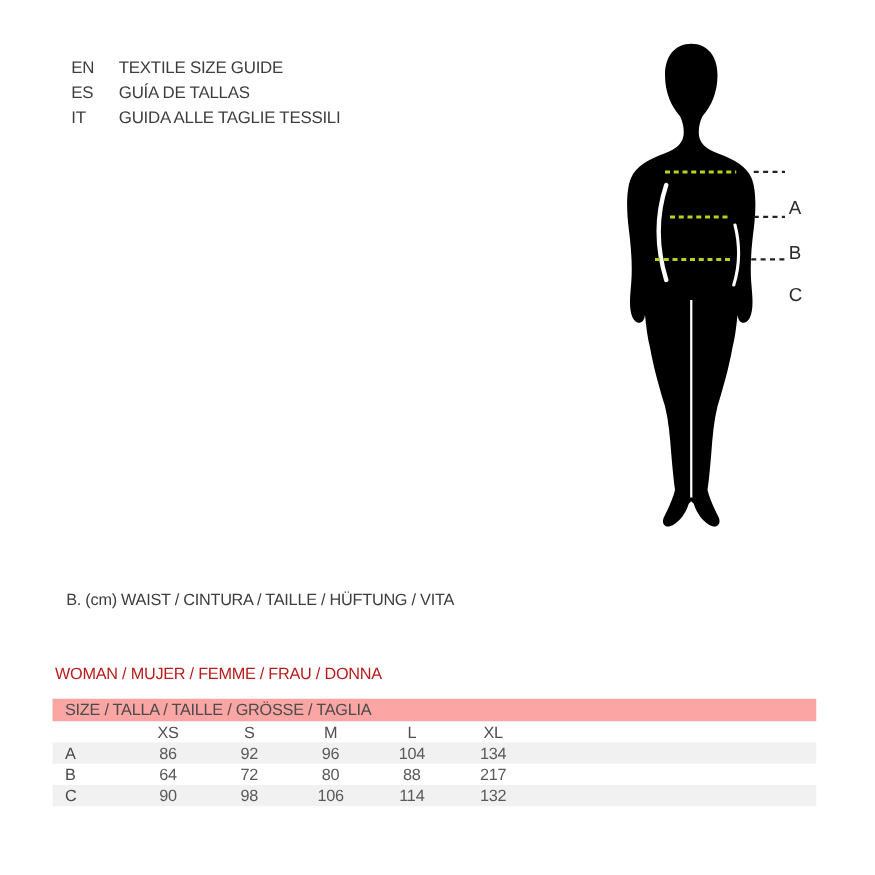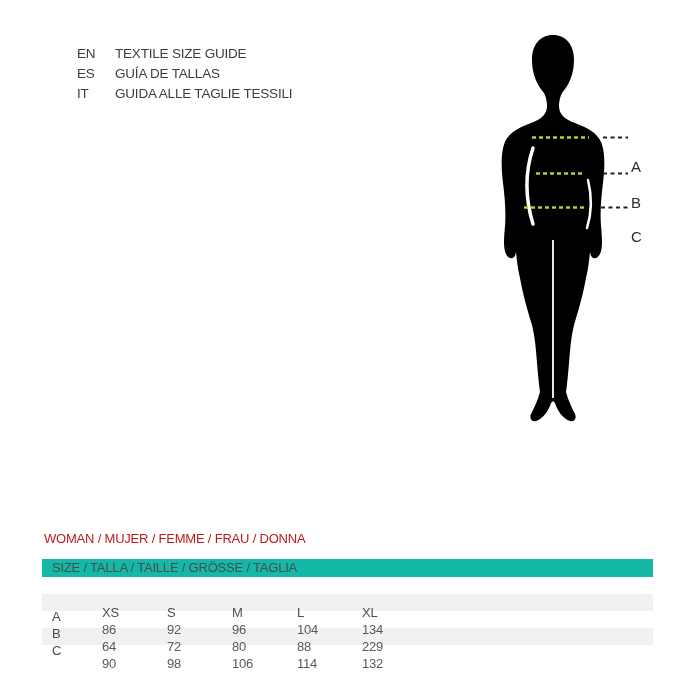--- a/index.html
+++ b/index.html
@@ -7,38 +7,38 @@
     width:700px; height:700px; position:relative; overflow:hidden;
     background:#ffffff;
     font-family:"Liberation Sans", sans-serif;
     color:#3c3c3c;
     -webkit-font-smoothing:antialiased;
   }
 
   
   .lang-list { position:absolute; left:57px; top:44px; font-size:13.5px; line-height:20px; letter-spacing:-0.2px; color:#3d3d3d; }
   .lang-row { display:flex; }
-  .lang-code { width:38px; flex:0 0 38px;margin-left:20px; }
+  .lang-code { width:38px; flex:0 0 38px; }
 
   
   .figure-wrap { position:absolute; left:480px; top:30px; width:170px; height:400px; }
   .figure-wrap svg { display:block; width:170px; height:400px; }
   .marker-label { position:absolute; left:151px; width:20px; height:18px; line-height:18px; font-size:15px; color:#2b2b2b; }
 
   
   .measures { position:absolute; left:53px; top:469px; font-size:13px; line-height:22.5px; letter-spacing:-0.2px; color:#3d3d3d; }
   .gender-line { position:absolute; left:44px; top:531px; font-size:13px; letter-spacing:-0.2px; color:#b91c1c; }
 
   
   .size-table { position:absolute; left:42px; top:559px; width:611px; font-size:13px; letter-spacing:-0.2px; }
-  .st-title { height:18px; line-height:18px; background:#14b8a6; color:#4b4b4b; padding-left:10px; box-sizing:border-box; }
+  .st-title { height:18px; line-height:18px; background:#fca5a5; color:#4b4b4b; padding-left:10px; box-sizing:border-box; }
   .st-row { display:grid; grid-template-columns:60px 65px 65px 65px 65px 65px 1fr; height:17px; line-height:17px; align-items:center; }
   .st-row.shade { background:#f1f1f1; }
   .st-lbl { padding-left:10px; color:#4a4a4a; }
-  .st-val { text-align:left; color:#5a5a5a;margin-top:27px; }
+  .st-val { text-align:center; color:#5a5a5a; }
   .st-sizes .st-val { color:#4f4f4f; }
 </style>
 </head>
 <body>
 
 <div class="lang-list">
   <div class="lang-row">
     <span class="lang-code">EN</span>
     <span class="lang-label">TEXTILE SIZE GUIDE</span>
   </div>
@@ -103,20 +103,21 @@
     <line x1="603" y1="137.5" x2="628" y2="137.5" stroke="#222222" stroke-width="1.8" stroke-dasharray="4 3.5"></line>
     <line x1="603" y1="173.5" x2="628" y2="173.5" stroke="#222222" stroke-width="1.8" stroke-dasharray="4 3.5"></line>
     <line x1="601" y1="207.5" x2="628" y2="207.5" stroke="#222222" stroke-width="1.8" stroke-dasharray="4 3.5"></line>
   </svg>
   <span class="marker-label" style="top:128px;">A</span>
   <span class="marker-label" style="top:164px;">B</span>
   <span class="marker-label" style="top:198px;">C</span>
 </div>
 
 <div class="measures">
+  <div>B. (cm) WAIST / CINTURA / TAILLE / HÜFTUNG / VITA</div>
 </div>
 <div class="gender-line">WOMAN / MUJER / FEMME / FRAU / DONNA</div>
 
 <div class="size-table">
   <div class="st-title">SIZE / TALLA / TAILLE / GRÖSSE / TAGLIA</div>
 
   <div class="st-row st-sizes">
     <span class="st-lbl"></span>
     <span class="st-val">XS</span>
     <span class="st-val">S</span>
@@ -135,21 +136,21 @@
     <span class="st-val">134</span>
     <span></span>
   </div>
 
   <div class="st-row">
     <span class="st-lbl">B</span>
     <span class="st-val">64</span>
     <span class="st-val">72</span>
     <span class="st-val">80</span>
     <span class="st-val">88</span>
-    <span class="st-val">229</span>
+    <span class="st-val">217</span>
     <span></span>
   </div>
 
   <div class="st-row shade">
     <span class="st-lbl">C</span>
     <span class="st-val">90</span>
     <span class="st-val">98</span>
     <span class="st-val">106</span>
     <span class="st-val">114</span>
     <span class="st-val">132</span>

